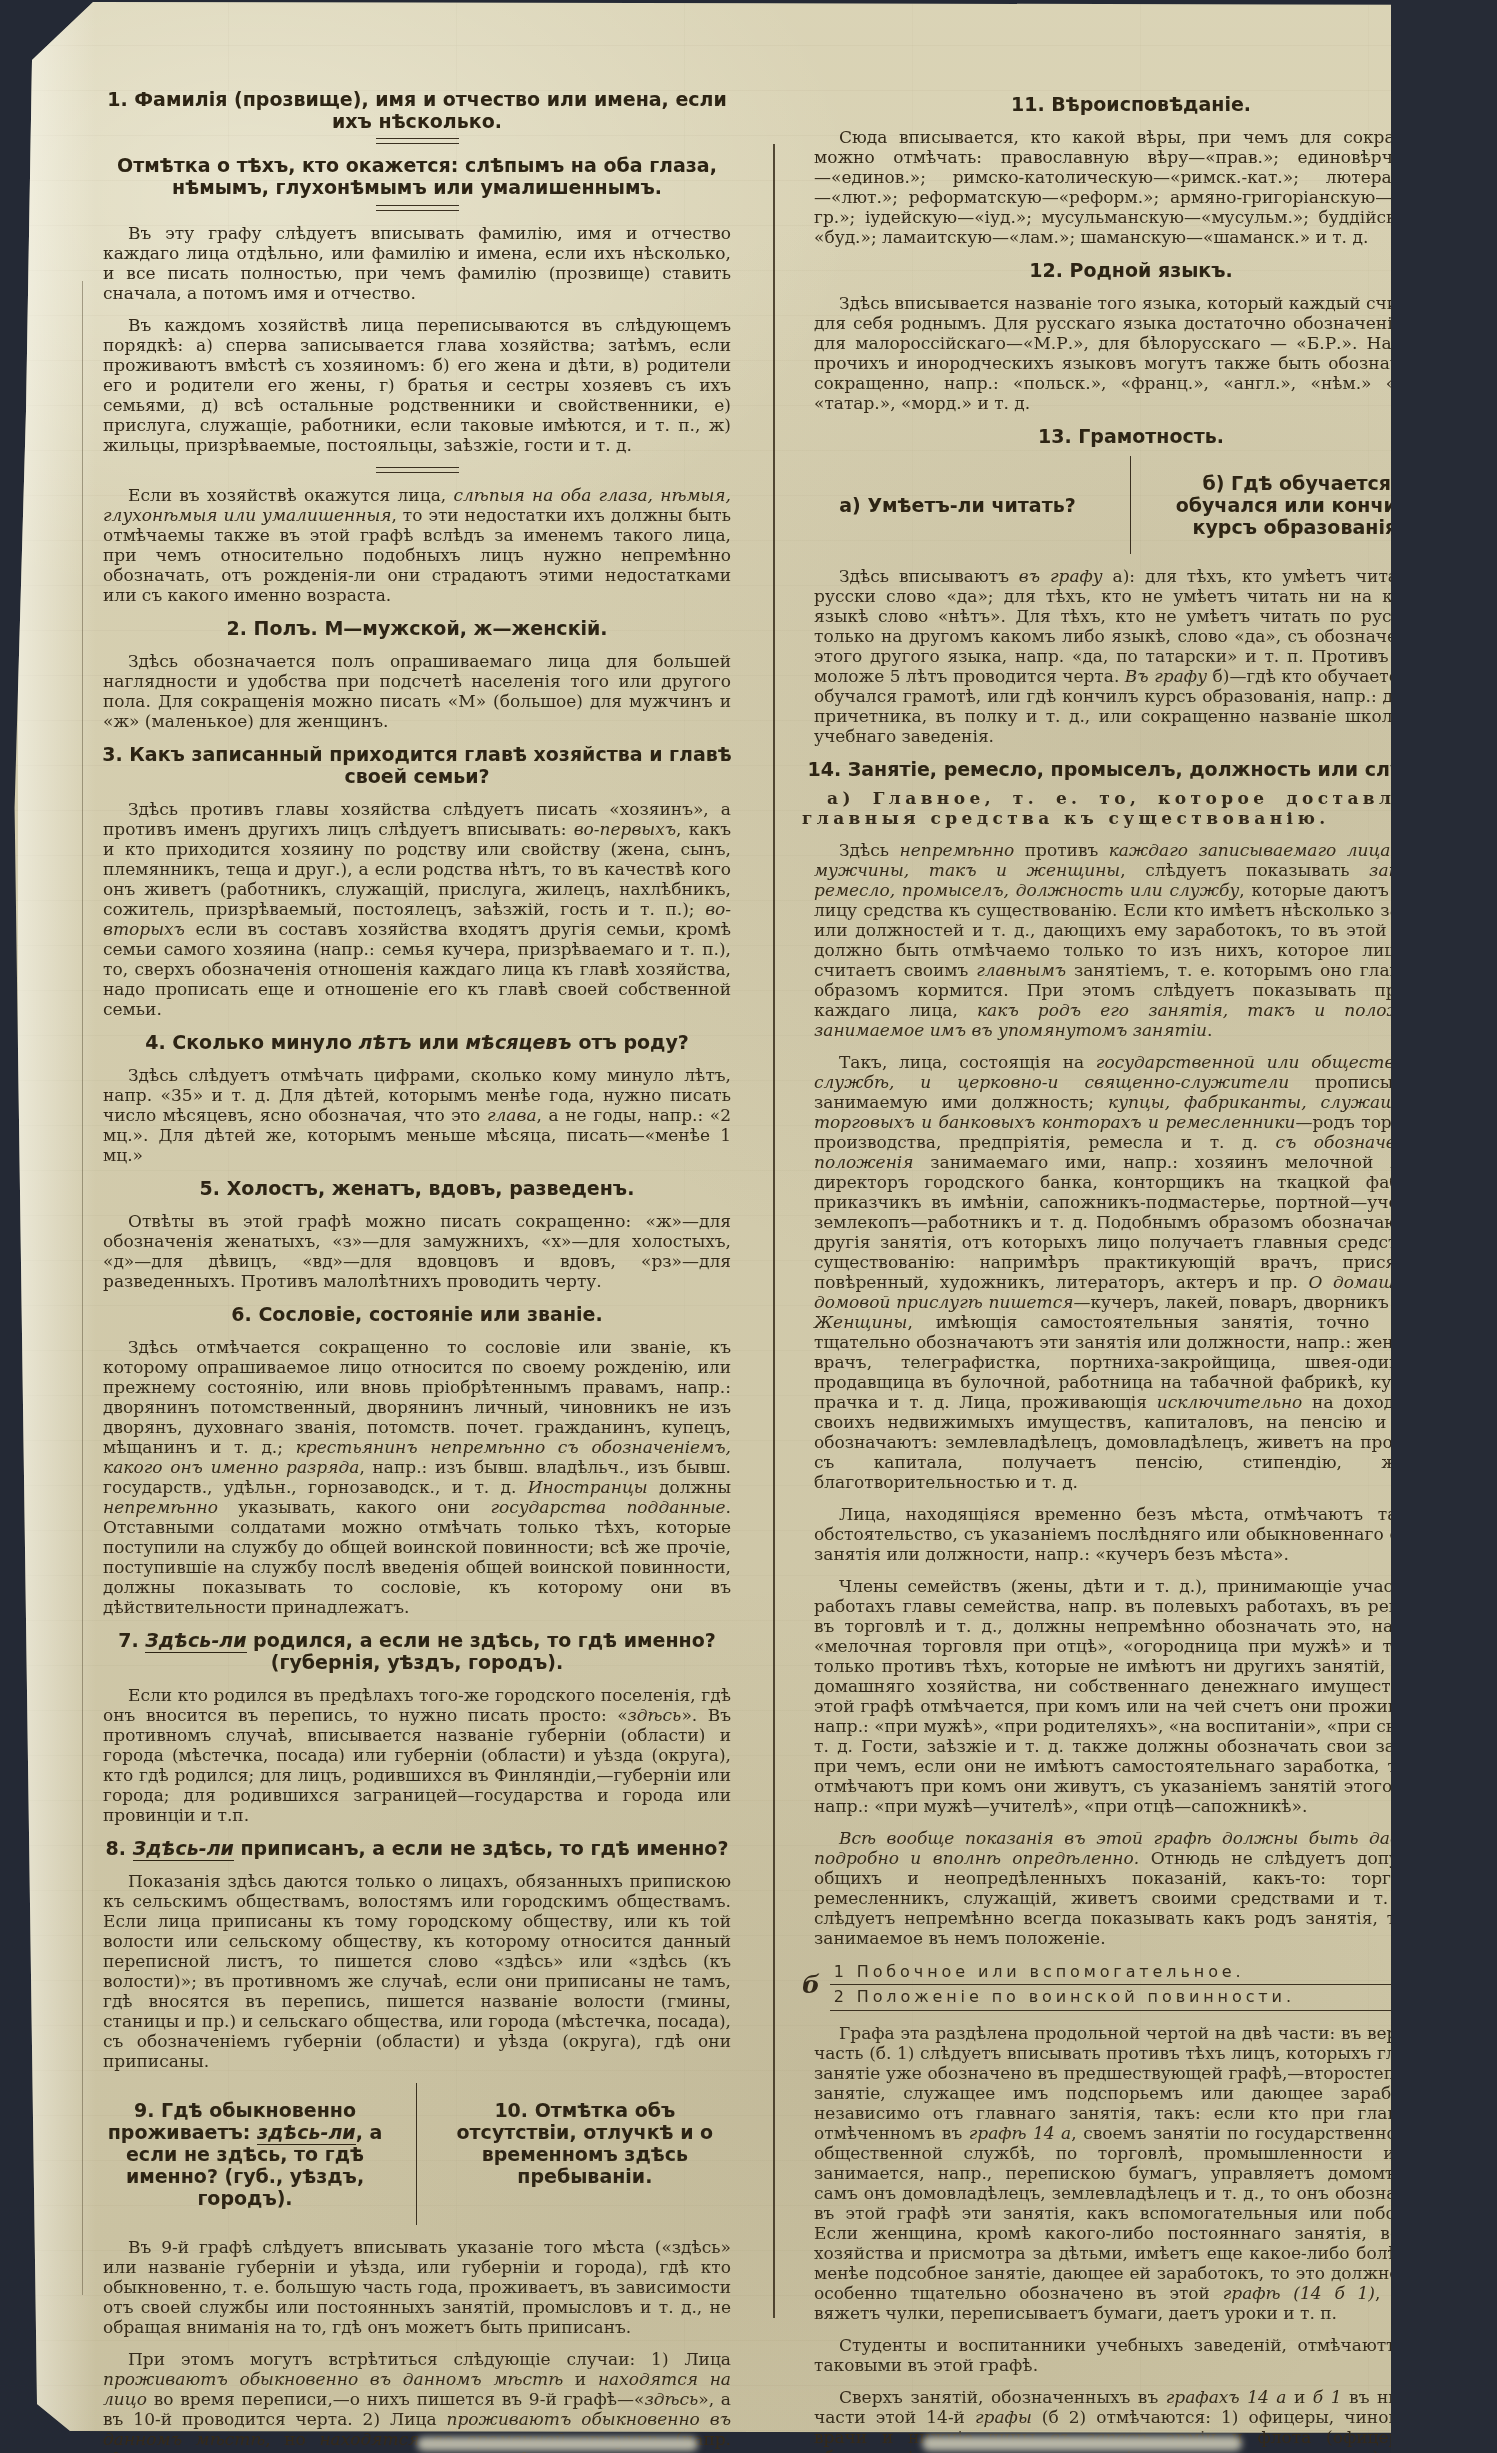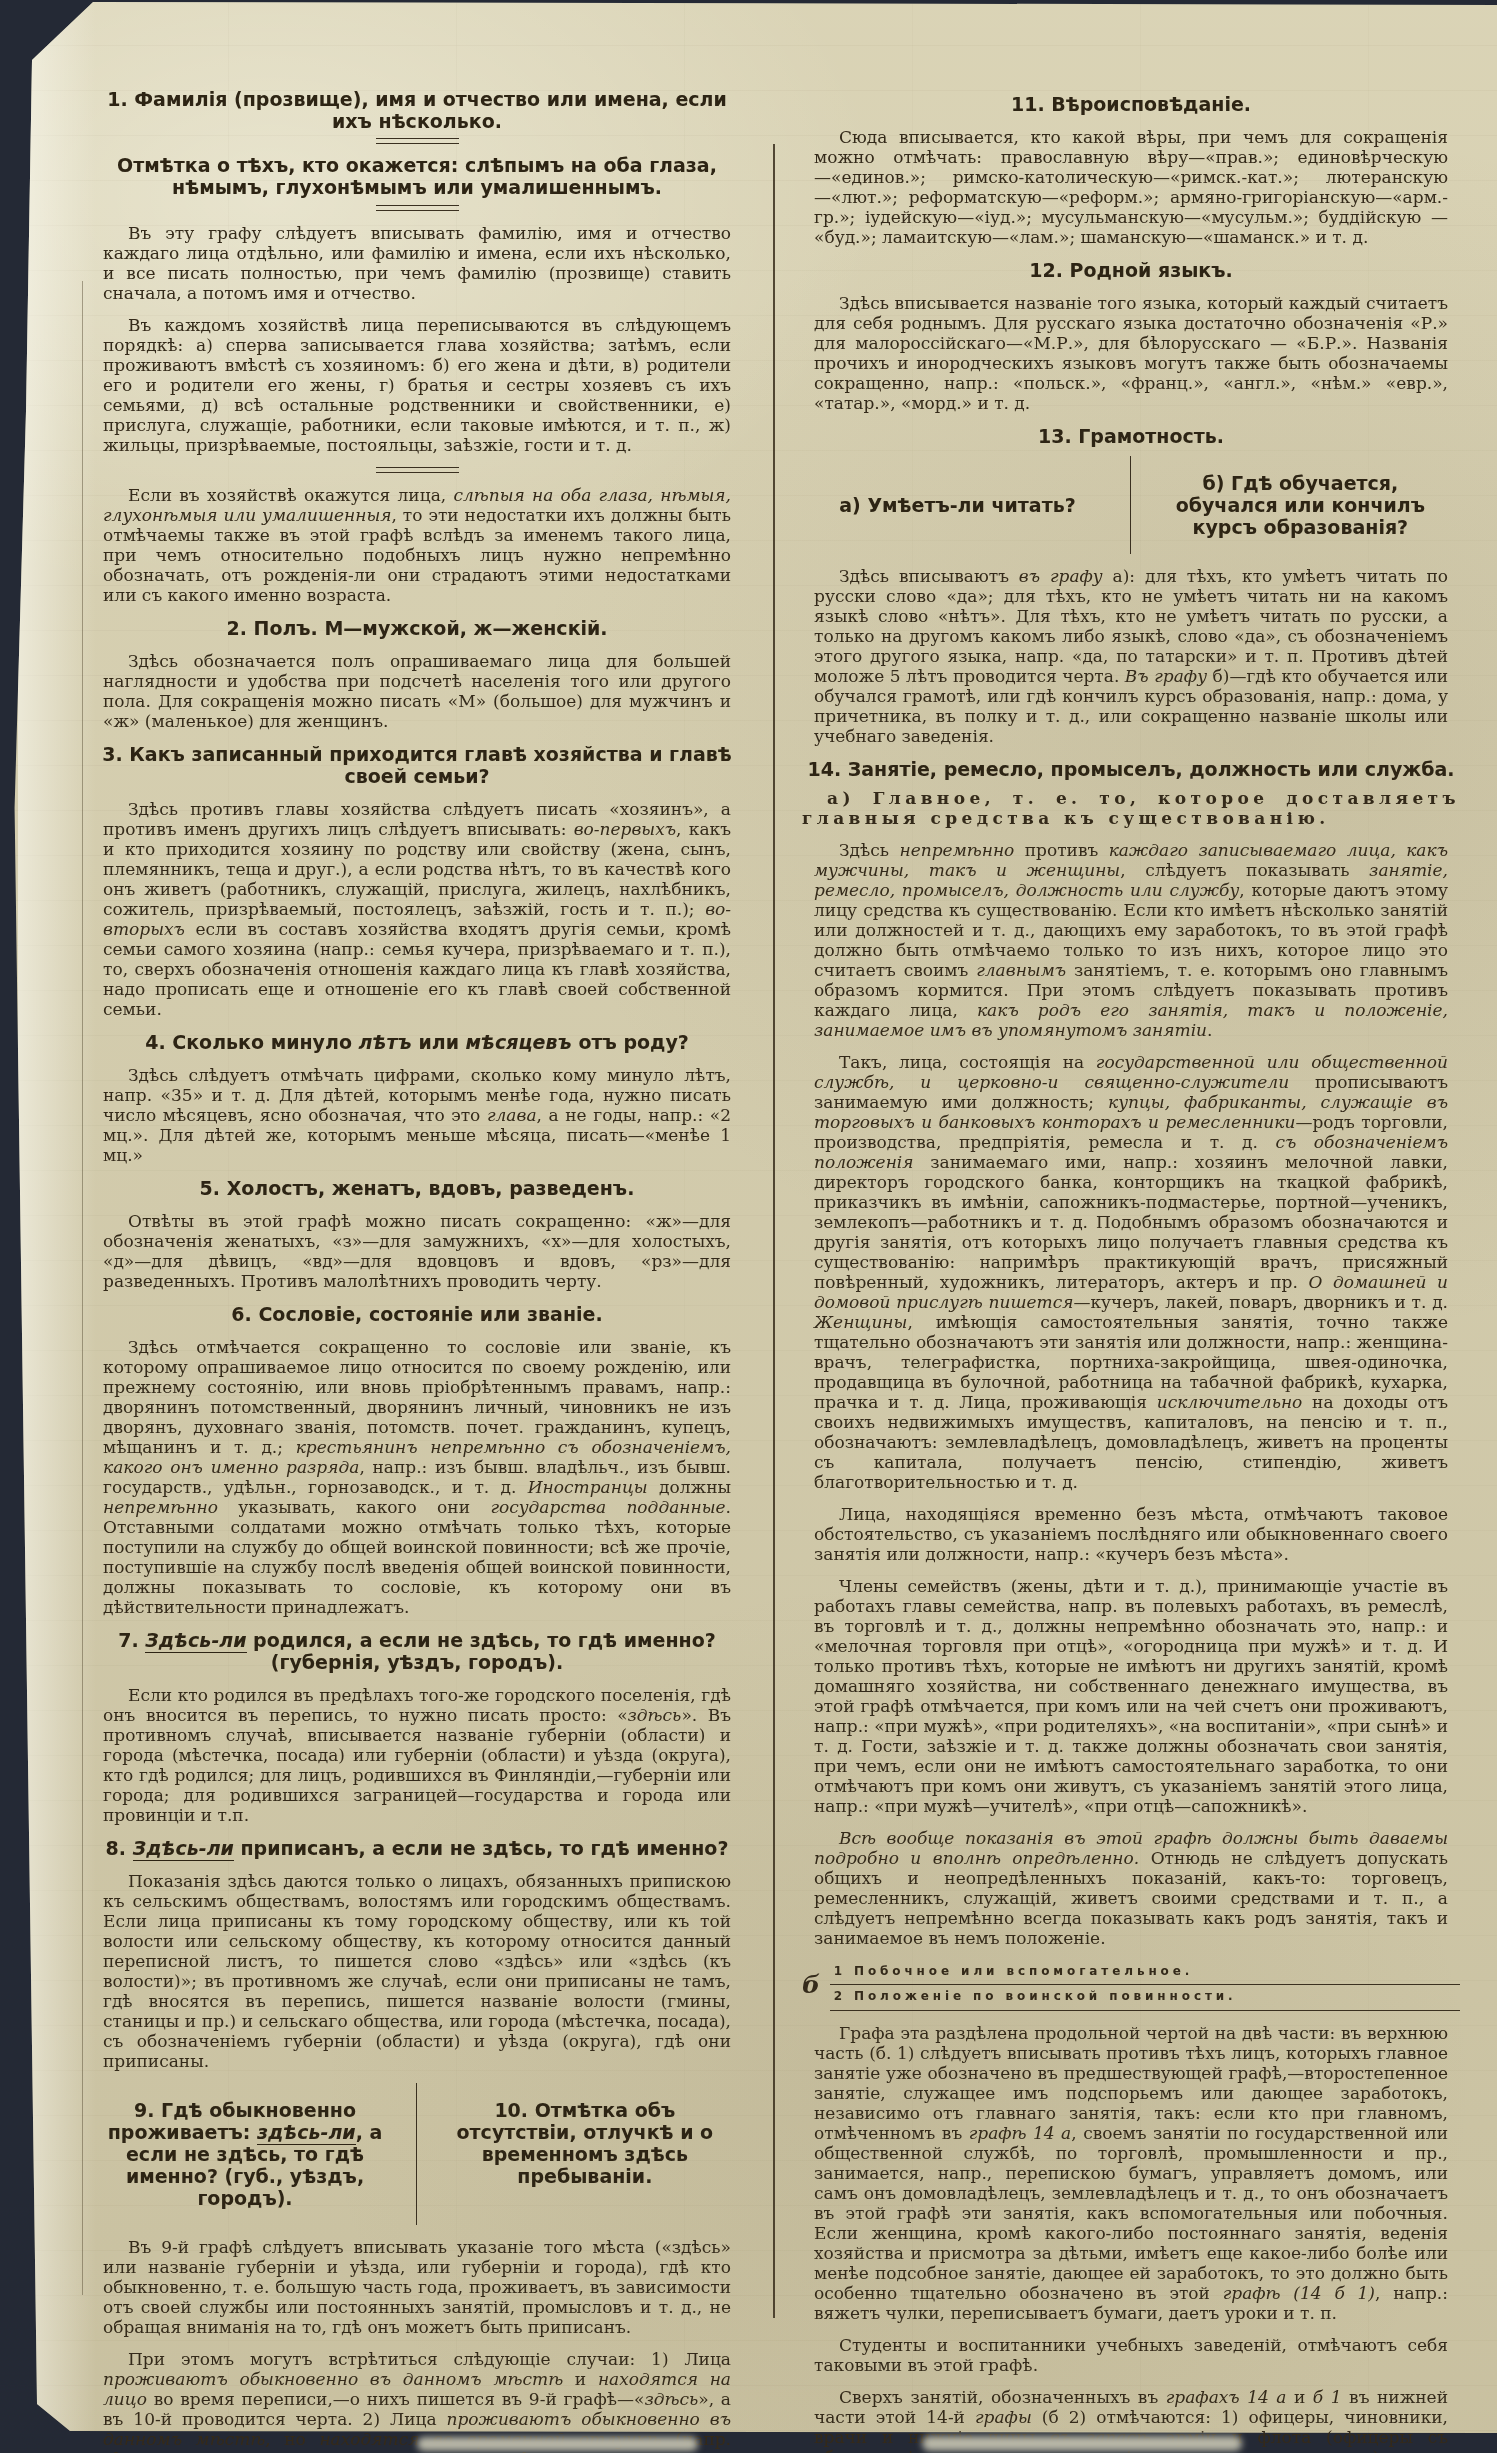--- a/index.html
+++ b/index.html
@@ -1,16 +1,16 @@
 <!DOCTYPE html>
 <html><head>
 <meta charset="utf-8">
 <style>
   html,body{margin:0;padding:0;background:#262b36;}
-  .page{position:relative;width:1497px;height:2453px;background:#242935;overflow:hidden;
+  .page{position:relative;width:1391px;height:2453px;background:#242935;overflow:hidden;
         font-family:"DejaVu Serif",serif;}
   .paper{position:absolute;inset:0;background:#d2caa9;
          clip-path:polygon(93px 1.9px,1497px 4.9px,1497px 2433px,70px 2431px,37px 2404px,14.6px 808px,26px 411px,32px 60px);}
   .paper-tone{position:absolute;inset:0;
       background:
         radial-gradient(873px 582px at 18% 8%, rgba(255,255,244,.40), rgba(255,255,244,0) 70%),
         radial-gradient(1067px 873px at 85% 30%, rgba(120,105,70,.14), rgba(120,105,70,0) 70%),
         radial-gradient(776px 679px at 60% 85%, rgba(120,105,70,.10), rgba(120,105,70,0) 75%),
         linear-gradient(180deg, rgba(255,255,240,.18), rgba(90,80,55,.08));}
   .bleed{position:absolute;inset:0;opacity:.55;
@@ -38,22 +38,22 @@
   .twocol .half{width:50%;box-sizing:border-box;}
   .twocol .half:first-child{border-right:1.9px solid #3a3020;padding-right:17px;}
   .twocol .half:last-child{padding-left:9.7px;}
   .twocol .h{margin:16px;text-align:center;}
   .twocol.v-center .half{display:flex;align-items:center;justify-content:center;}
 
   .spaced-h{font-weight:bold;letter-spacing:4.4px;margin:7.8px 0 3.9px;text-align:justify;text-indent:25px;}
   .b-block{display:flex;align-items:stretch;margin:7.8px 0 5.8px;}
   .b-label{font-size:25px;font-weight:bold;display:flex;align-items:center;padding-right:9.7px;font-style:italic;}
   .b-lines{flex:1;}
-  .b-lines .bl{font-family:"DejaVu Sans",sans-serif;font-weight:bold;letter-spacing:3.9px;
-               font-size:12px;line-height:21.3px;border-bottom:1.9px solid #3a3020;padding:1px 0 1.9px 3.9px;}
+  .b-lines .bl{font-family:"DejaVu Sans",sans-serif;font-weight:normal;letter-spacing:3.9px;
+               font-size:16px;line-height:21.3px;border-bottom:1.9px solid #3a3020;padding:1px 0 1.9px 3.9px;}
 </style>
 </head>
 <body>
 
 <div class="page">
   <div class="paper">
     <div class="paper-tone"></div>
     <div class="bleed"></div>
     <div class="edge-light"></div>
   </div>

